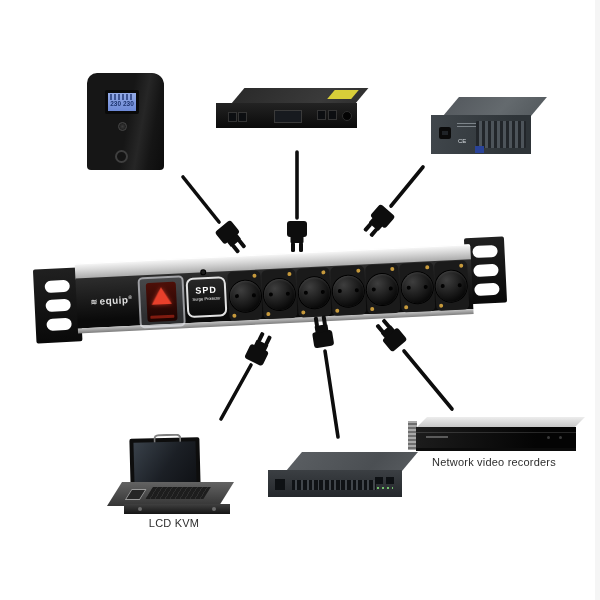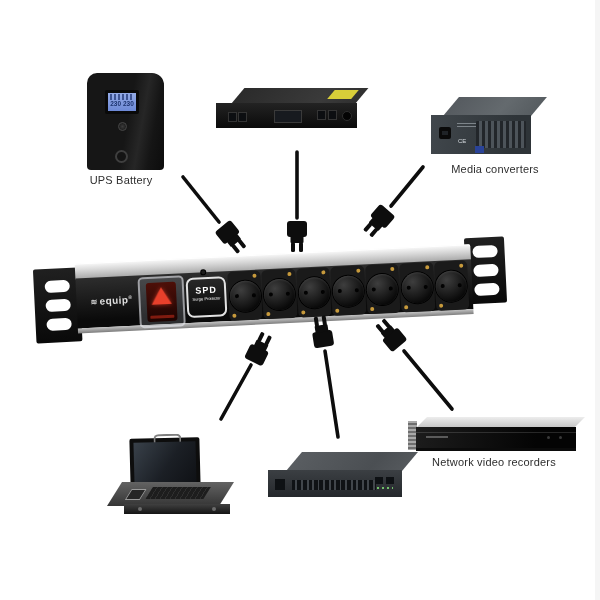--- a/index.html
+++ b/index.html
@@ -291,22 +291,21 @@
     <div class="nvr-cap"></div>
     <div class="nvr-front">
       <div class="nvr-gloss"></div>
       <div class="nvr-brand"></div>
       <div class="nvr-dot1"></div>
       <div class="nvr-dot2"></div>
     </div>
     <div class="nvr-base"></div>
   </div>
 
-  <div class="dev-label" style="left:61px;top:174px;width:120px;">UPS Battery</div>
-  <div class="dev-label" style="left:425px;top:163px;width:140px;">Media converters</div>
+  <div class="dev-label" style="left:114px;top:517px;width:120px;">LCD KVM</div>
   <div class="dev-label" style="left:414px;top:456px;width:160px;">Network video recorders</div>
 
   <svg class="cords" viewBox="0 0 600 600" id="cords-svg">
       <line x1="183" y1="177" x2="219" y2="222" stroke="#0d0d0d" stroke-width="3.6" stroke-linecap="round"></line>
       <g transform="translate(228,233) rotate(141)">
         <rect x="-10" y="-7" width="20" height="16" rx="3" fill="#0d0d0d"></rect>
         <rect x="-6.5" y="-13" width="13" height="7" rx="1" fill="#0d0d0d"></rect>
         <rect x="-6" y="-22" width="4" height="10" rx="1.5" fill="#0d0d0d"></rect>
         <rect x="2" y="-22" width="4" height="10" rx="1.5" fill="#0d0d0d"></rect>
       </g>

